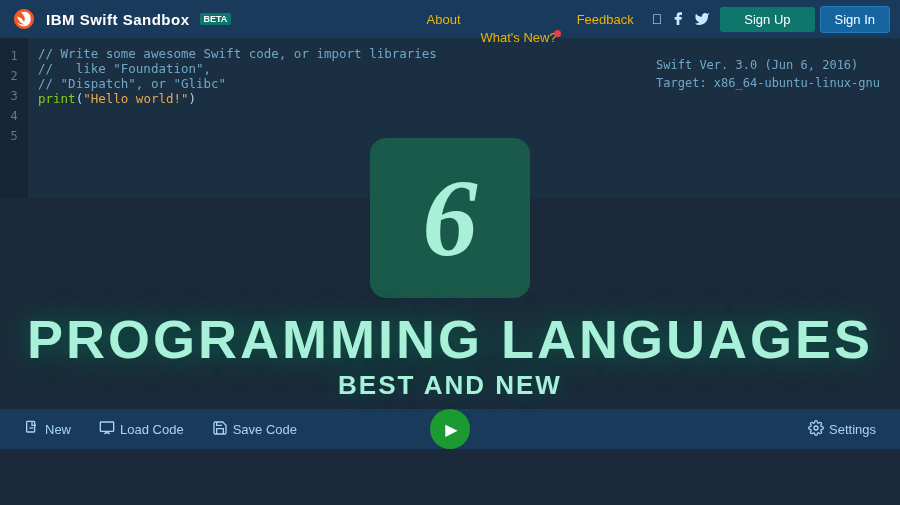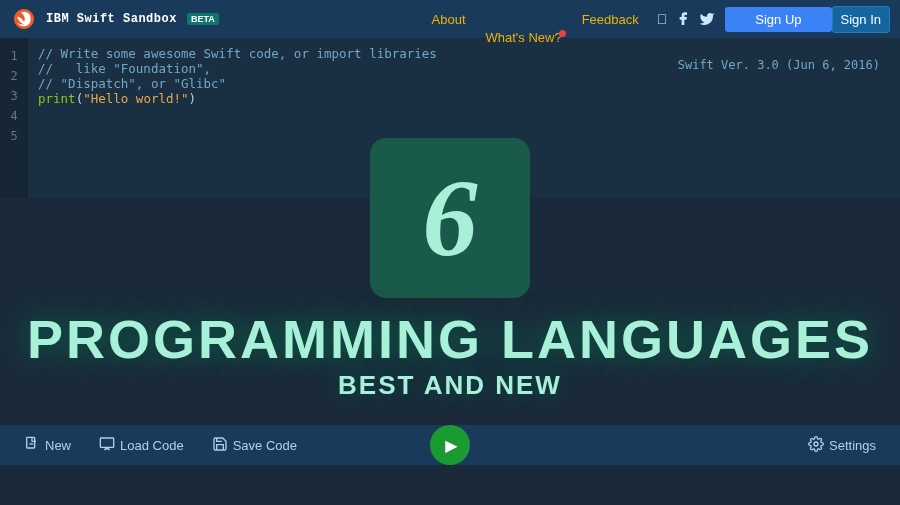--- a/index.html
+++ b/index.html
@@ -21,24 +21,23 @@
       align-items: center;
       gap: 8px;
       flex: 1;
     }
     #navbar .logo-icon {
       width: 28px;
       height: 28px;
     }
     #navbar .brand-text {
       color: #fff;
-      font-size: 12px;
+      font-size: 15px;
       font-weight: bold;
       letter-spacing: 0.5px;
-      font-family: Liberation Mono, monospace;
     }
     #navbar .beta-badge {
       background: #0f766e;
       color: #fff;
       font-size: 9px;
       font-weight: bold;
       padding: 1px 4px;
       border-radius: 2px;
       margin-left: 2px;
       vertical-align: super;
@@ -73,33 +72,34 @@
       align-items: center;
       gap: 8px;
       margin: 0 10px;
     }
     #navbar .social-icon {
       color: #cce6ff;
       font-size: 14px;
       cursor: pointer;
     }
     #navbar .btn-signup {
-      background: #3b82f6;
+      background: #0f766e;
       color: #fff;
       border: none;
-      padding: 5px 30px;
+      padding: 5px 24px;
       border-radius: 3px;
       font-size: 13px;
       cursor: pointer;
+      margin-right: 5px;
     }
     #navbar .btn-signin {
       background: #1565a0;
       color: #fff;
       border: 1px solid #2a7ab8;
-      padding: 5px 8px;
+      padding: 5px 14px;
       border-radius: 3px;
       font-size: 13px;
       cursor: pointer;
     }
 
     
     #main {
       width: 900px;
       height: 427px;
       position: relative;
@@ -203,21 +203,21 @@
       color: rgba(150,200,180,0.4);
       font-size: 11px;
       letter-spacing: 3px;
       font-weight: bold;
       text-transform: uppercase;
     }
 
     
     #toolbar {
       position: absolute;
-      bottom: 0; left: 0; right: 0;
+      bottom: 16px; left: 0; right: 0;
       height: 40px;
       background: #1a3a5c;
       display: flex;
       align-items: center;
       padding: 0 10px;
       gap: 0;
     }
     .toolbar-btn {
       display: flex;
       align-items: center;
@@ -306,20 +306,21 @@
     </div>
     <div id="code-content">
       <div><span class="code-comment">// Write some awesome Swift code, or import libraries</span></div>
       <div><span class="code-comment">//&nbsp;&nbsp; like "Foundation",</span></div>
       <div><span class="code-comment">// "Dispatch", or "Glibc"</span></div>
       <div><span class="code-keyword">print</span>(<span class="code-string">"Hello world!"</span>)</div>
       <div>&nbsp;</div>
     </div>
     <div id="version-info">
       <div>Swift Ver. 3.0 (Jun 6, 2016)</div>
+      <div>Target: x86_64-ubuntu-linux-gnu</div>
     </div>
   </div>
 
   <div id="overlay">
     <div id="number-box">
       <span class="big-number">6</span>
     </div>
     <div id="title-prog">PROGRAMMING LANGUAGES</div>
     <div id="title-best">BEST AND NEW</div>
   </div>

